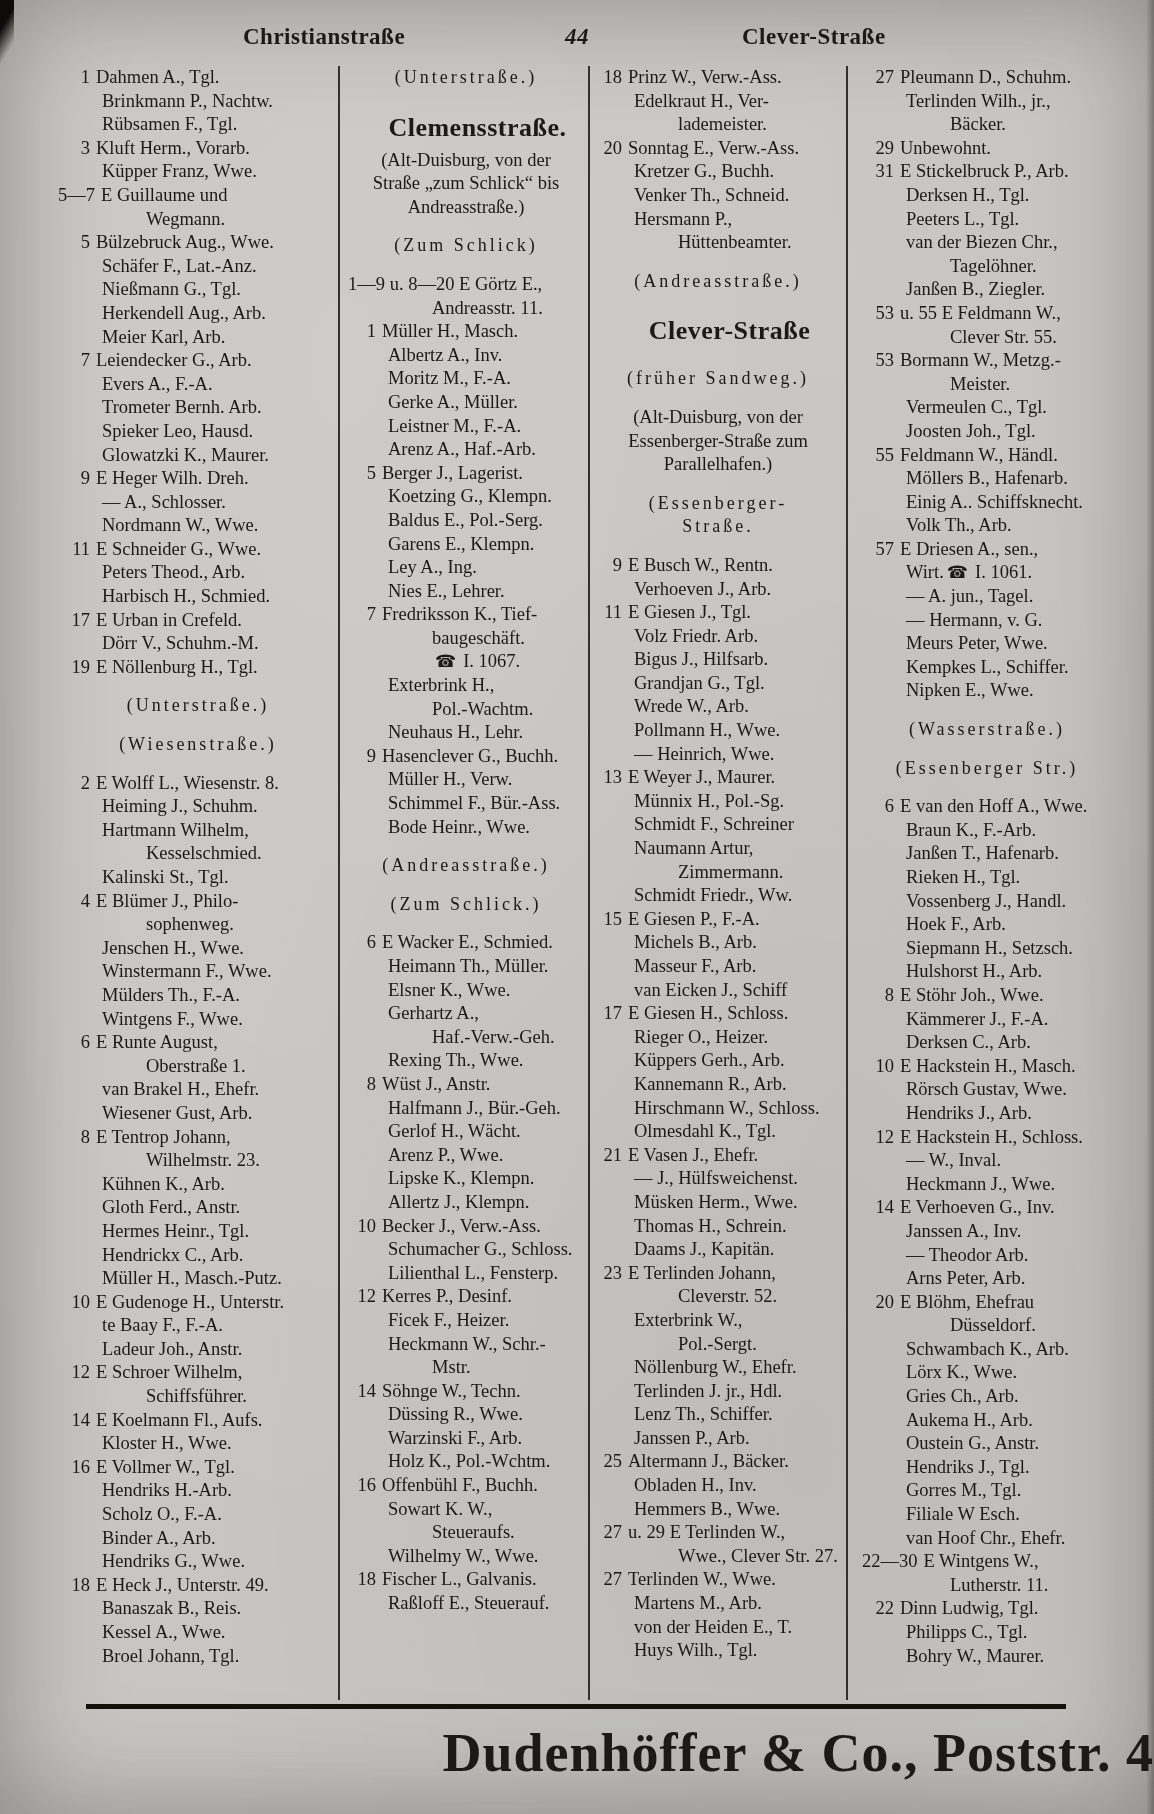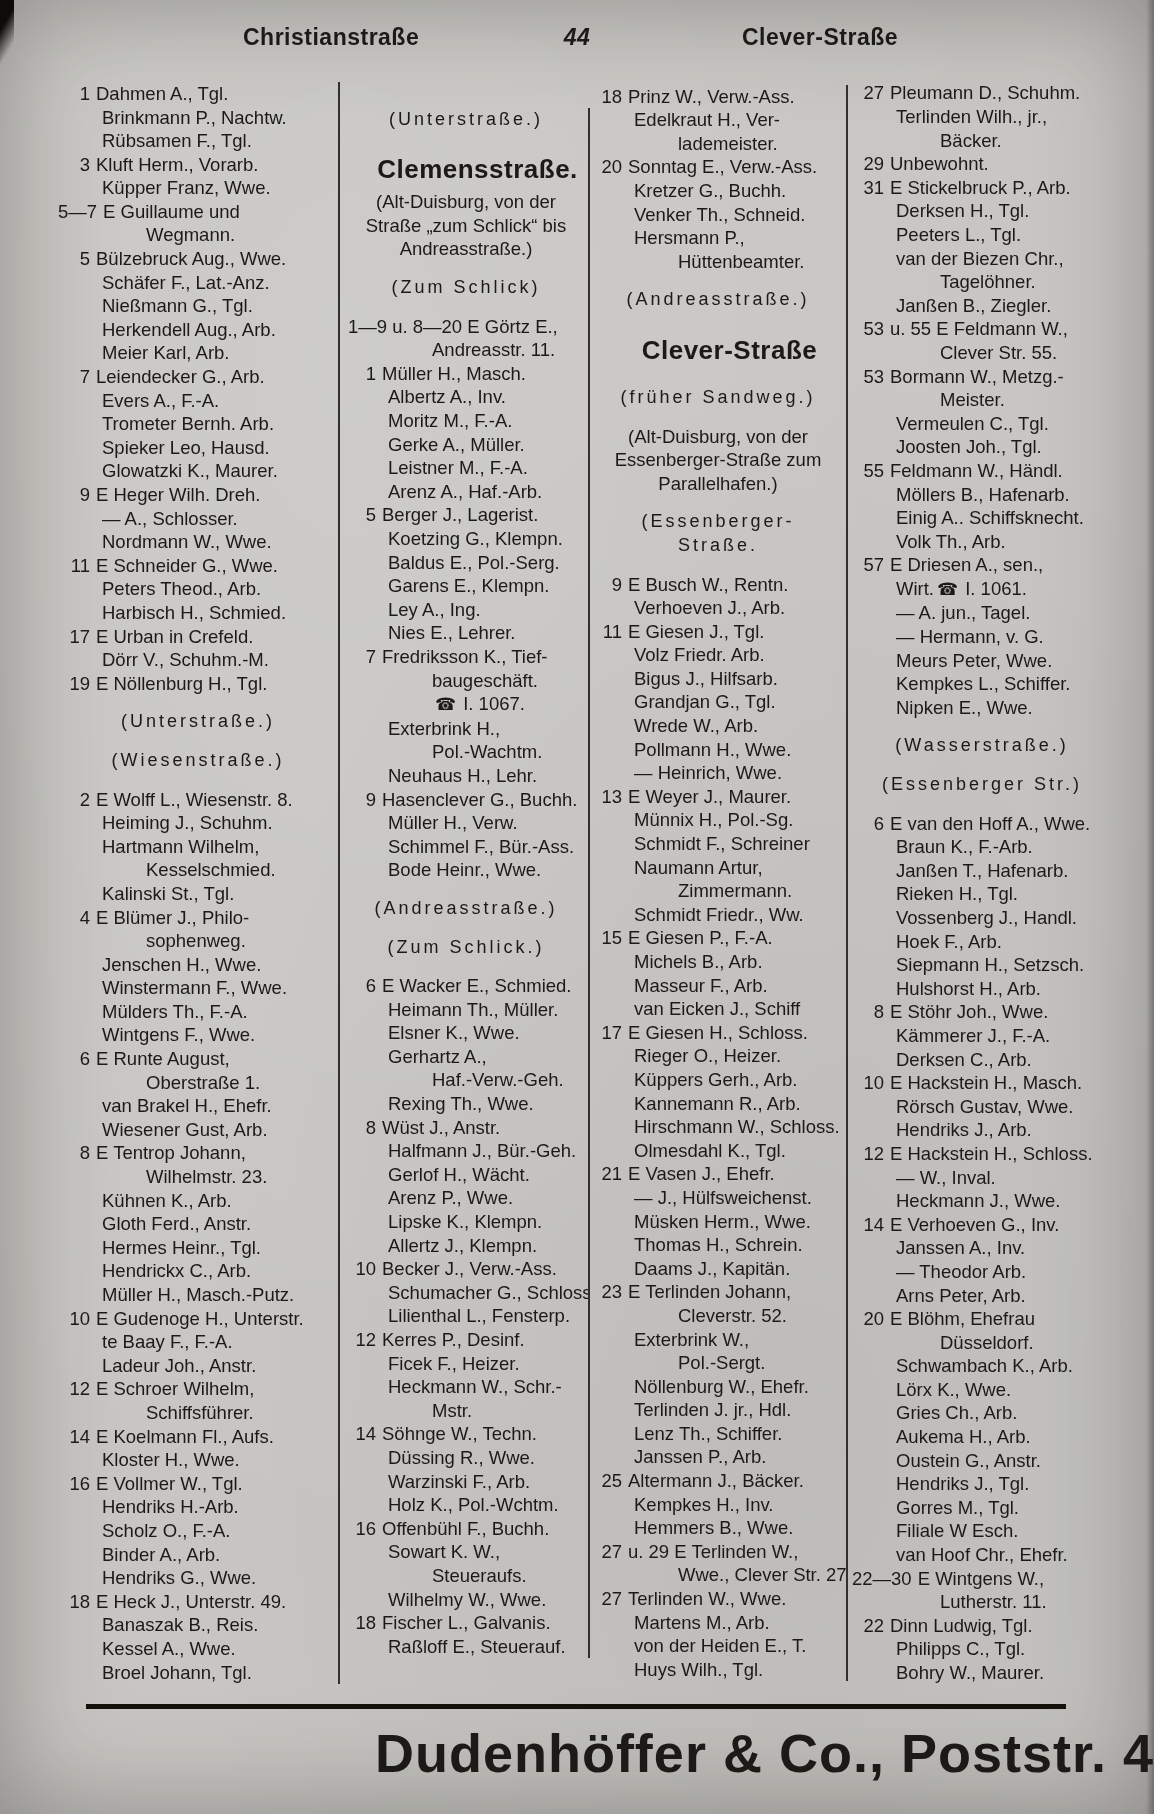--- a/index.html
+++ b/index.html
@@ -3,40 +3,40 @@
 <meta charset="utf-8">
 <style>
   html,body{margin:0;padding:0;background:#8f8e8a;}
   .page{
     position:relative;width:1154px;height:1814px;margin:0 auto;
     background:#c7c6c2;
     background-image:
       radial-gradient(ellipse at 30% 20%, rgba(255,255,255,.10), rgba(0,0,0,0) 60%),
       radial-gradient(ellipse at 70% 80%, rgba(0,0,0,.05), rgba(0,0,0,0) 55%);
     box-shadow: inset 0 0 110px rgba(40,38,34,.38);
-    font-family:Liberation Sans, sans-serif;
+    font-family:Liberation Serif, serif;
     color:#1c1a17;
     overflow:hidden;
   }
   .corner-mark{position:absolute;left:0;top:0;width:14px;height:64px;
     background:linear-gradient(120deg,#0d0c0a 35%,rgba(13,12,10,0) 75%);}
   .edge-right{position:absolute;right:0;top:0;width:8px;height:100%;
     background:linear-gradient(to left, rgba(30,28,24,.35), rgba(0,0,0,0));}
 
   .header span{position:absolute;top:24px;font-size:23px;font-weight:bold;letter-spacing:.5px;}
   .hdr-left{left:243px;}
   .hdr-num{left:50%;transform:translateX(-50%);font-weight:normal;font-style:italic;}
   .hdr-right{left:742px;}
 
-  .content{position:absolute;top:66px;left:58px;right:42px;height:1634px;display:flex;align-items:center;}
+  .content{position:absolute;top:66px;left:58px;right:42px;height:1634px;display:flex;}
   .col{box-sizing:border-box;overflow:hidden;}
   .col-1{width:282px;border-right:2px solid #33302b;}
   .col-2{width:250px;border-right:2px solid #33302b;padding-left:4px;}
   .col-3{width:258px;border-right:2px solid #33302b;}
-  .col-4{flex:1;padding-left:4px;}
+  .col-4{flex:1;padding-left:14px;}
 
   .line{font-size:18.5px;line-height:23.6px;min-height:23.6px;white-space:nowrap;padding-left:44px;}
   .line.w{padding-left:4px;}
   .line.i{padding-left:88px;}
   .num{display:inline-block;min-width:38px;margin-left:-44px;padding-right:6px;
        box-sizing:border-box;text-align:right;}
   .line.ctr,.line.sp,.line.h{padding-left:0;text-align:center;white-space:normal;}
   .line.sp{letter-spacing:3px;font-size:18px;}
   .line.h{font-weight:bold;font-size:26px;line-height:32px;padding:7px 0 5px 0;letter-spacing:.5px;margin-left:23px;}
   .gap{height:15px;}
@@ -255,21 +255,21 @@
         <div class="line c">Daams J., Kapitän.</div>
         <div class="line e"><span class="num">23</span>E Terlinden Johann,</div>
         <div class="line i">Cleverstr. 52.</div>
         <div class="line c">Exterbrink W.,</div>
         <div class="line i">Pol.-Sergt.</div>
         <div class="line c">Nöllenburg W., Ehefr.</div>
         <div class="line c">Terlinden J. jr., Hdl.</div>
         <div class="line c">Lenz Th., Schiffer.</div>
         <div class="line c">Janssen P., Arb.</div>
         <div class="line e"><span class="num">25</span>Altermann J., Bäcker.</div>
-        <div class="line c">Kempkes H., Inv.</div>
+        <div class="line c">Obladen H., Inv.</div>
         <div class="line c">Hemmers B., Wwe.</div>
         <div class="line e"><span class="num">27</span>u. 29 E Terlinden W.,</div>
         <div class="line i">Wwe., Clever Str. 27.</div>
         <div class="line e"><span class="num">27</span>Terlinden W., Wwe.</div>
         <div class="line c">Martens M., Arb.</div>
         <div class="line c">von der Heiden E., T.</div>
         <div class="line c">Huys Wilh., Tgl.</div>
       </div>
     <div class="col col-4">
         <div class="line e"><span class="num">27</span>Pleumann D., Schuhm.</div>

